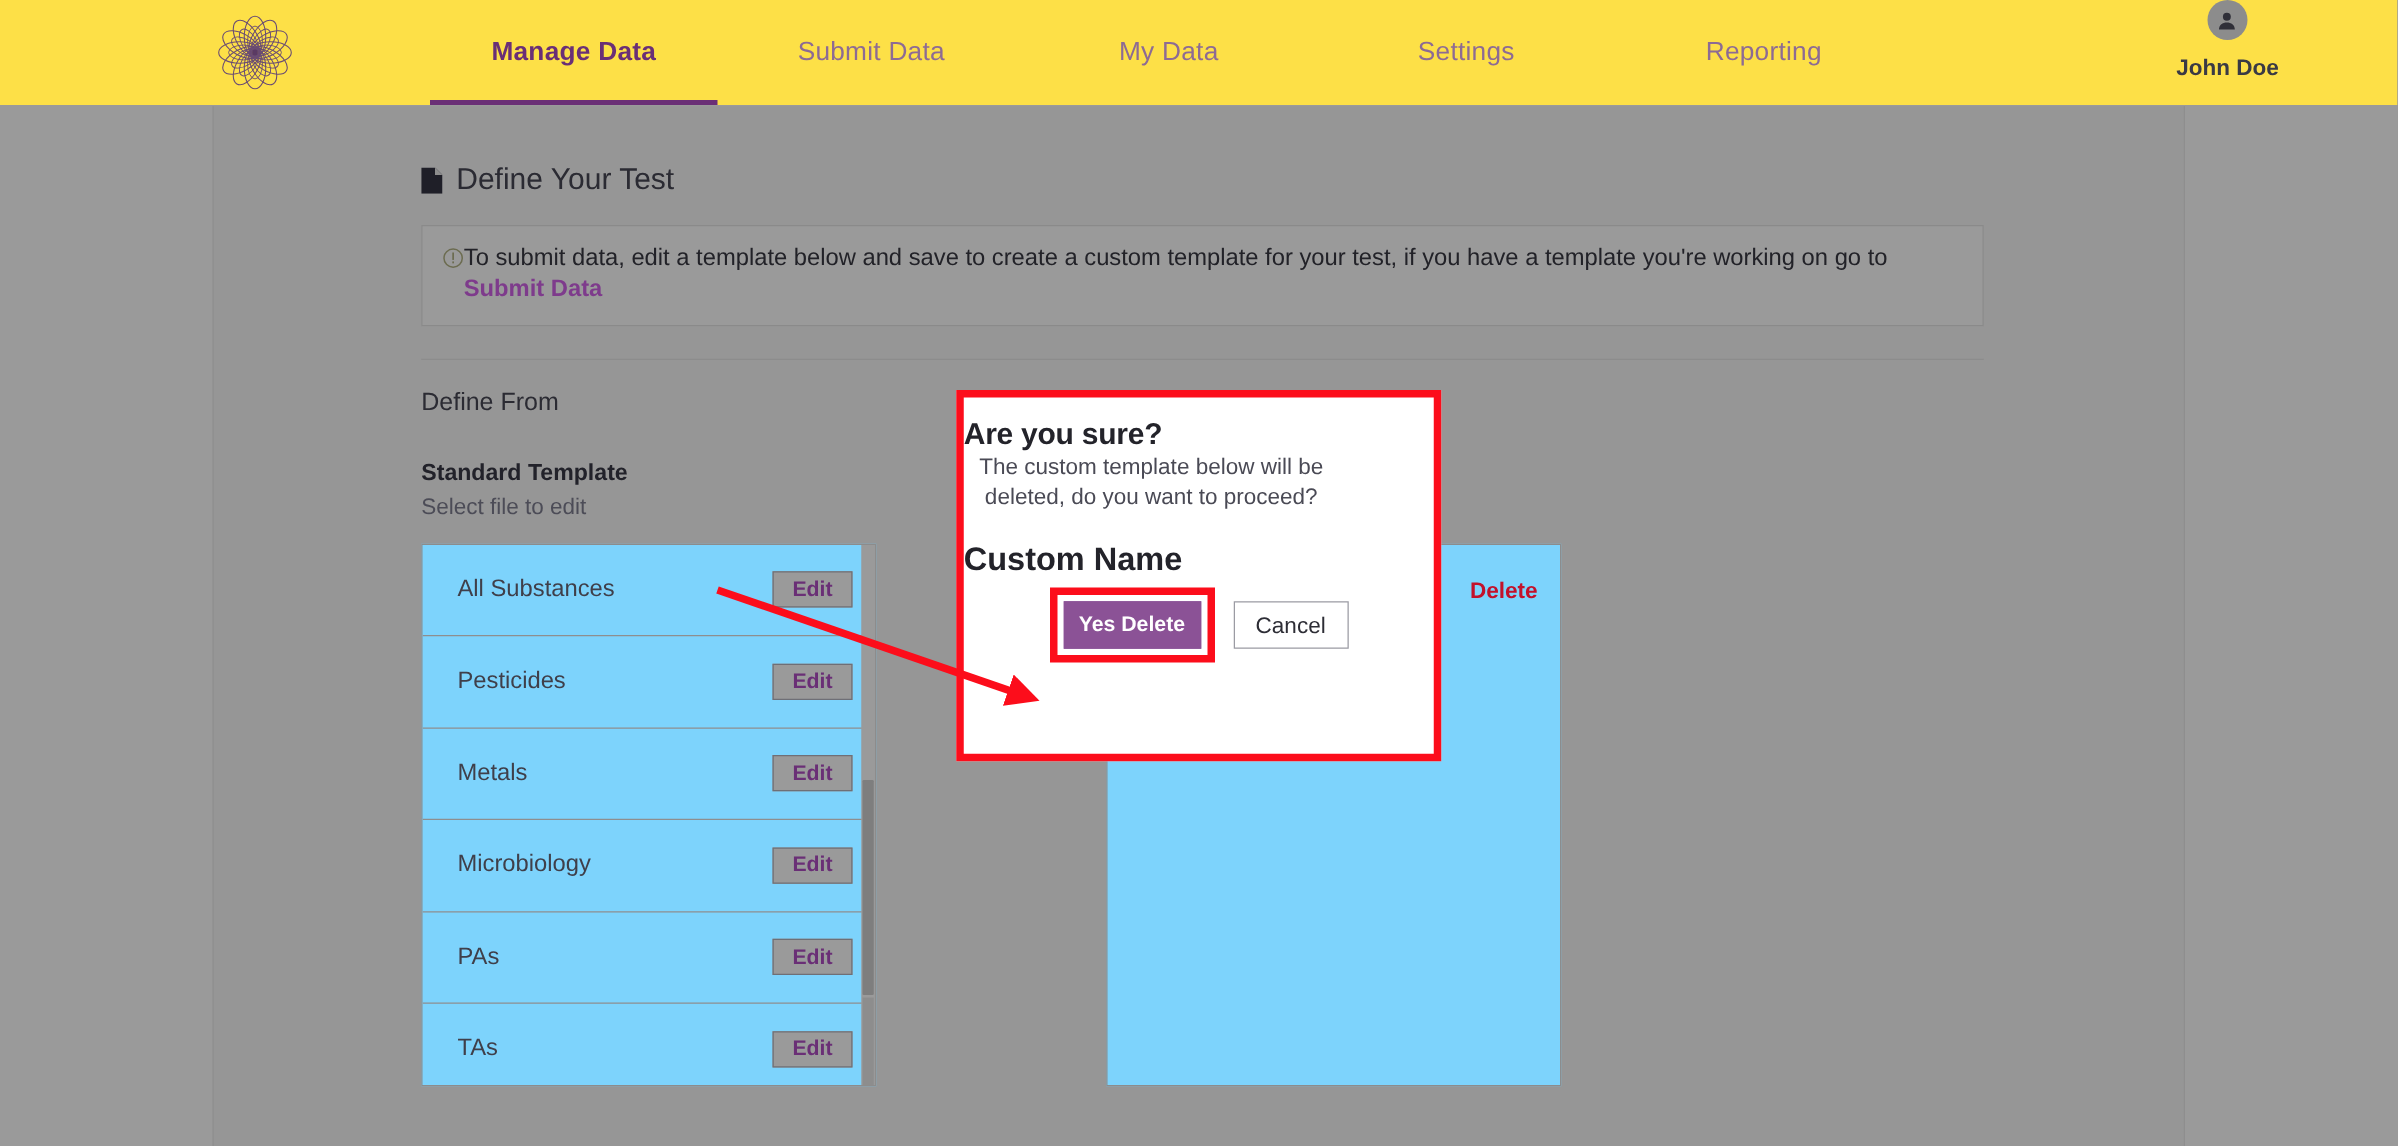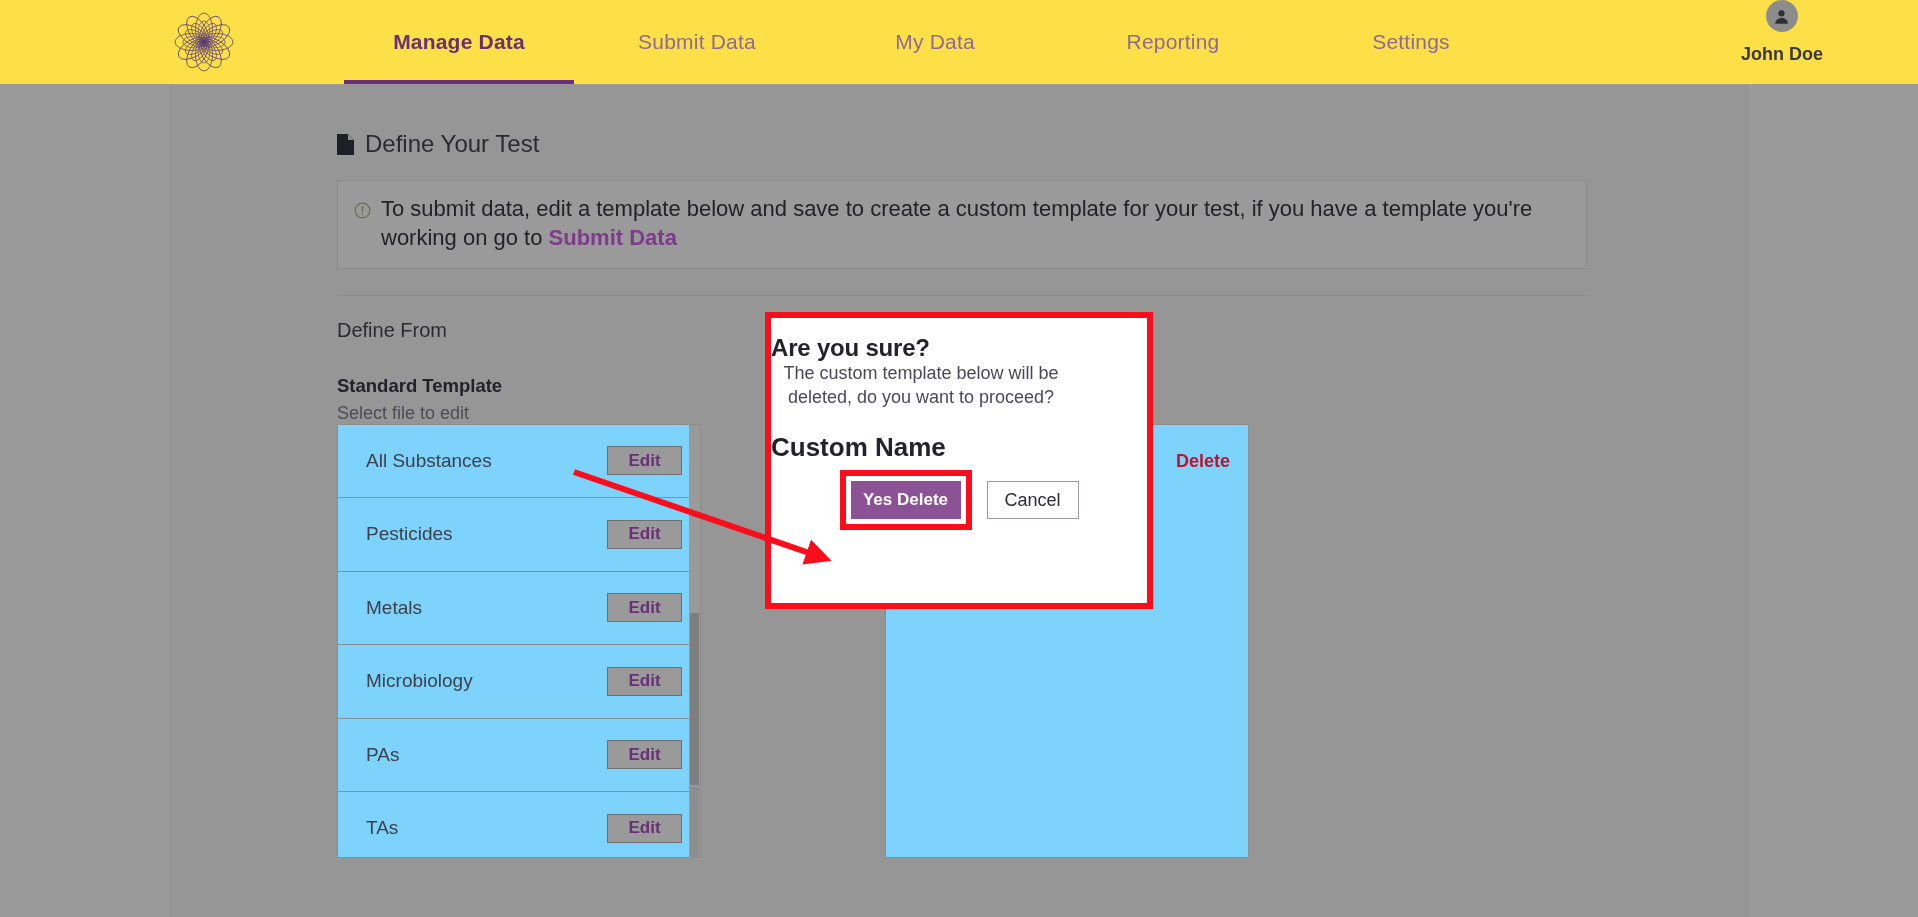--- a/index.html
+++ b/index.html
@@ -114,22 +114,21 @@
     margin-bottom: 22px;
   }
 
   .doc-icon svg { display:block; }
 
   .info-banner {
     border: 1px solid #8a8a8a;
     background: #9a9a9a;
     padding: 13px 16px 15px 16px;
     display: flex;
-    gap: 10px;
-    font-size: 22px;
+    font-size: 19px;
     color: #222228;
     line-height: 1.33;
     margin-bottom: 0;
   }
   .info-icon { flex: 0 0 auto; margin-top: 3px; }
   .banner-link {
     color: #7e3b8c;
     font-weight: 600;
     cursor: pointer;
   }
@@ -156,20 +155,21 @@
 
   .col-heading {
     font-size: 18.5px;
     font-weight: 700;
     color: #22222a;
     margin-bottom: 6px;
   }
   .col-sub {
     font-size: 18px;
     color: #4c4c57;
+    margin-bottom: 19px;
   }
 
   .list-panel {
     border: 1px solid #8c8c8c;
     background: #7dd3fc;
     position: relative;
     height: 434px;
     overflow: hidden;
   }
   .list-panel.short { height: 434px; }
@@ -182,21 +182,21 @@
     border-bottom: 1px solid #8e8e8e;
     position: relative;
   }
   .list-row:last-child { border-bottom: none; }
   .row-label {
     font-size: 19px;
     color: #3f3f4a;
     flex: 1;
   }
   .btn-edit {
-    width: 75px; height: 29px;
+    width: 64px; height: 29px;
     border: 1px solid #6f6f76;
     background: #9a9a9a;
     color: #6a2f76;
     font-size: 17px;
     font-weight: 700;
     font-family: "Liberation Sans", sans-serif;
     cursor: pointer;
     display: flex; align-items: center; justify-content: center;
     padding: 0;
   }
@@ -359,25 +359,25 @@
     <div class="nav-items">
       <div class="nav-item nav-w1 active">
         <span>Manage Data</span>
       </div>
       <div class="nav-item nav-w2">
         <span>Submit Data</span>
       </div>
       <div class="nav-item nav-w3">
         <span>My Data</span>
       </div>
+      <div class="nav-item nav-w5">
+        <span>Settings</span>
+      </div>
       <div class="nav-item nav-w4">
         <span>Reporting</span>
-      </div>
-      <div class="nav-item nav-w5">
-        <span>Settings</span>
       </div>
     </div>
 
     <div class="user-box">
       <div class="avatar">
         <svg width="19" height="19" viewBox="0 0 24 24" fill="#2f2f38">
           <circle cx="12" cy="8" r="4"></circle>
           <path d="M4 21c0-4.4 3.6-7 8-7s8 2.6 8 7z"></path>
         </svg>
       </div>

